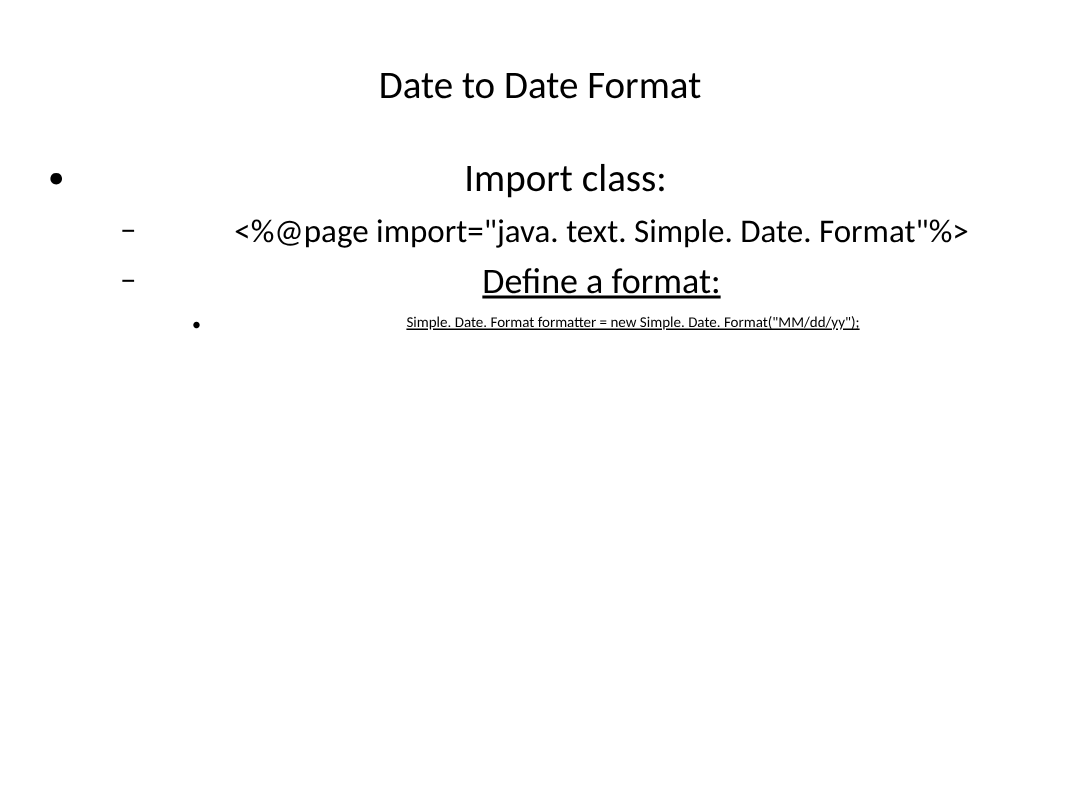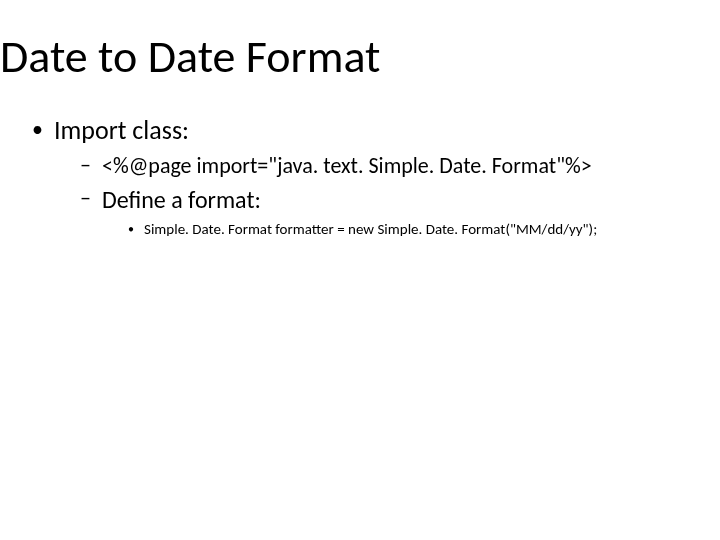--- a/index.html
+++ b/index.html
@@ -11,31 +11,32 @@
     font-family: Calibri, "Segoe UI", Arial, sans-serif;
     color: #000;
   }
   .slide {
     width: 720px;
     height: 540px;
     position: relative;
     box-sizing: border-box;
   }
   .title {
-    font-size: 46px;
+    text-align: center;
+    font-size: 26px;
     font-weight: 400;
-    padding-top: 28px;
+    padding-top: 40px;
     padding-bottom: 30px;
     letter-spacing: 0px;
   }
   .content {
     padding-left: 28px;
     padding-right: 20px;
   }
-  ul, li { margin: 0; padding: 0; }
+  ul, li { margin: 0; padding: 0; text-align: center; }
   ul { list-style: none; }
 
   .lvl1 > li {
     font-size: 26px;
     position: relative;
     padding-left: 26px;
     margin-bottom: 2px;
   }
   .lvl1 > li::before {
     content: "•";
@@ -58,27 +59,28 @@
   .lvl2 > li::before {
     content: "–";
     position: absolute;
     left: 0;
     top: 0;
     font-size: 22px;
     line-height: 26px;
   }
   .lvl2 > li.bigger {
     font-size: 24px;
+    text-decoration: underline;
   }
 
   .lvl3 {
     padding-left: 26px;
   }
   .lvl3 > li {
-    font-size: 15px;
+    font-size: 10px;
     position: relative;
     padding-left: 16px;
     margin-top: 6px;
   }
   .lvl3 > li::before {
     content: "•";
     position: absolute;
     left: 0;
     top: 0;
     font-size: 12px;

